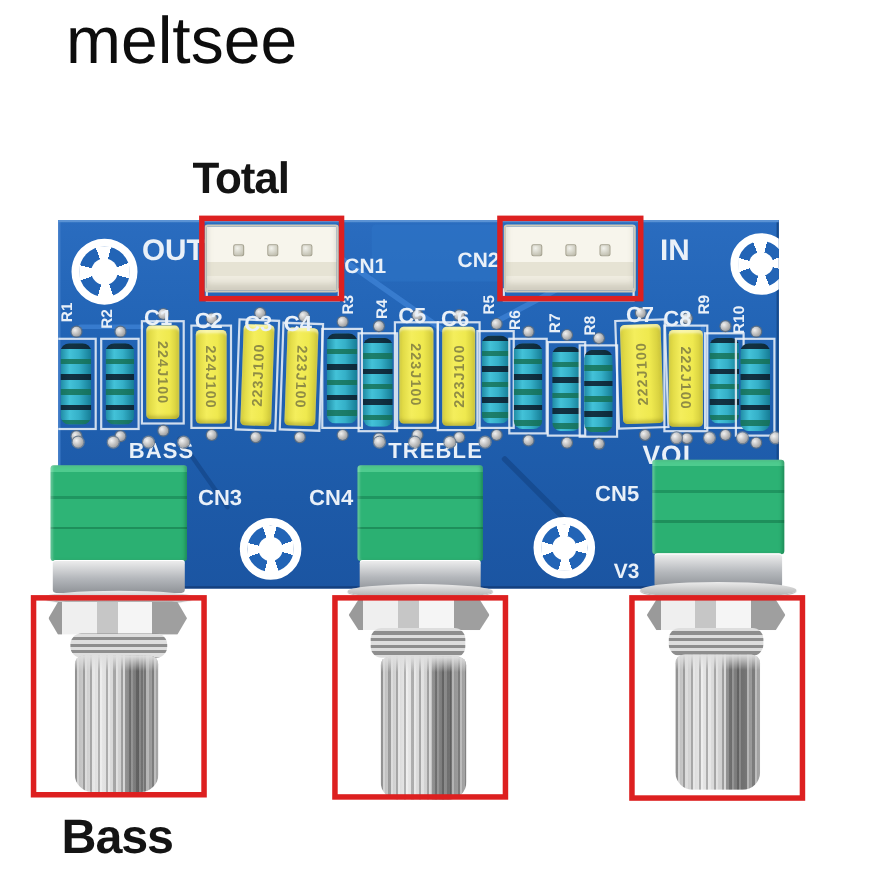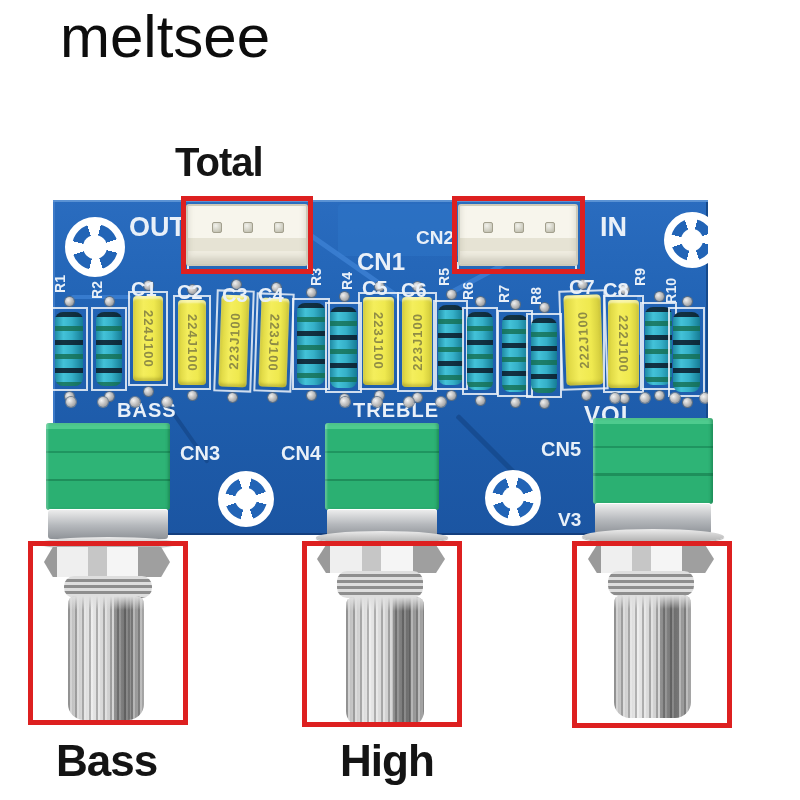--- a/index.html
+++ b/index.html
@@ -94,21 +94,21 @@
     <div class="abs trace dark" style="left:388px;top:252px;width:110px;height:5px;transform:rotate(45deg);"></div>
     <div class="abs trace dark" style="left:92px;top:228px;width:80px;height:4px;transform:rotate(55deg);"></div>
 
     <div class="abs hole" style="left:12px;top:17px;width:60px;height:60px;"></div>
     <div class="abs hole" style="left:611px;top:12px;width:56px;height:56px;"></div>
     <div class="abs hole" style="left:165px;top:271px;width:56px;height:56px;"></div>
     <div class="abs hole" style="left:432px;top:270px;width:56px;height:56px;"></div>
 
     <div class="abs silk" style="left:76px;top:12px;font-size:27px;">OUT</div>
     <div class="abs silk" style="left:547px;top:12px;font-size:27px;">IN</div>
-    <div class="abs silk" style="left:260px;top:48px;font-size:24px;padding-left:44px;">CN1</div>
+    <div class="abs silk" style="left:260px;top:32px;font-size:19px;">CN1</div>
     <div class="abs silk" style="left:363px;top:27px;font-size:19px;">CN2</div>
     <div class="abs silk" style="left:64px;top:199px;font-size:20px;letter-spacing:1px;">BASS</div>
     <div class="abs silk" style="left:300px;top:199px;font-size:20px;letter-spacing:1px;">TREBLE</div>
     <div class="abs silk" style="left:531px;top:201px;font-size:24px;letter-spacing:1px;">VOL</div>
     <div class="abs silk" style="left:127px;top:242px;font-size:20px;">CN3</div>
     <div class="abs silk" style="left:228px;top:242px;font-size:20px;">CN4</div>
     <div class="abs silk" style="left:488px;top:238px;font-size:20px;">CN5</div>
     <div class="abs silk" style="left:505px;top:309px;font-size:19px;">V3</div>
 
     <div class="abs conn-silk" style="left:134px;top:62px;width:122px;height:12px;"></div>
@@ -252,15 +252,14 @@
   <div class="abs threads" style="left:608px;top:571px;width:86px;height:25px;"></div>
   <div class="abs shaft" style="left:614px;top:595px;width:77px;height:123px;"></div>
 
   <div class="abs redbox" style="left:181px;top:196px;width:132px;height:78px;"></div>
   <div class="abs redbox" style="left:452px;top:196px;width:133px;height:78px;"></div>
   <div class="abs redbox" style="left:28px;top:541px;width:160px;height:184px;"></div>
   <div class="abs redbox" style="left:302px;top:541px;width:160px;height:186px;"></div>
   <div class="abs redbox" style="left:572px;top:541px;width:160px;height:187px;"></div>
 
   <div class="abs annot-bottom" style="left:56px;top:736px;">Bass</div>
-  <div class="abs annot-bottom" style="left:340px;top:736px;">High</div>
 
 </div>
 
 </body></html>

